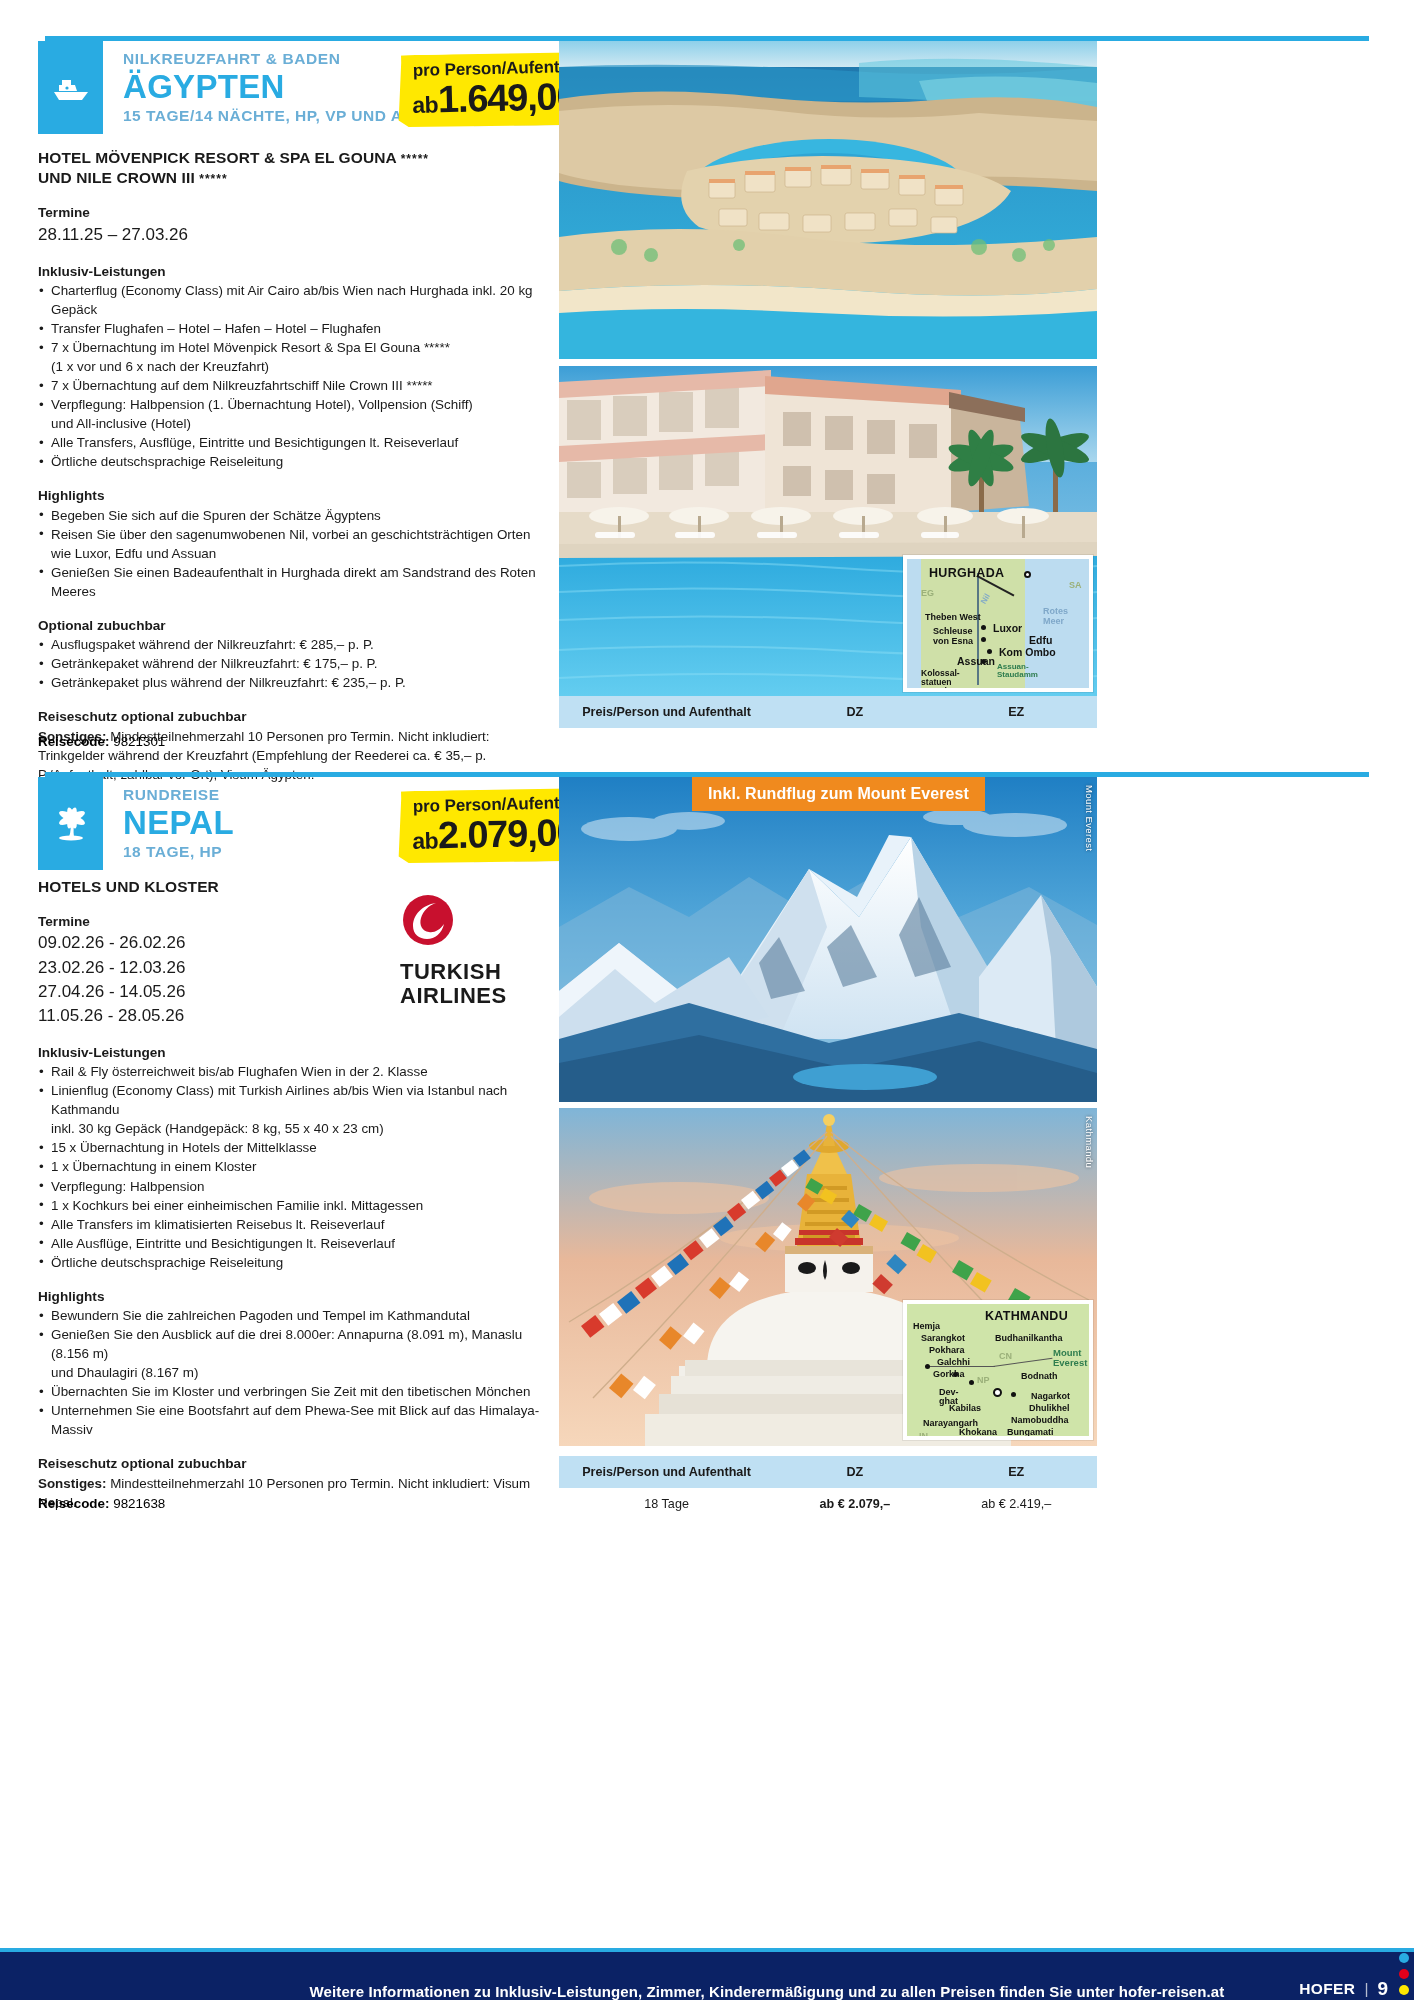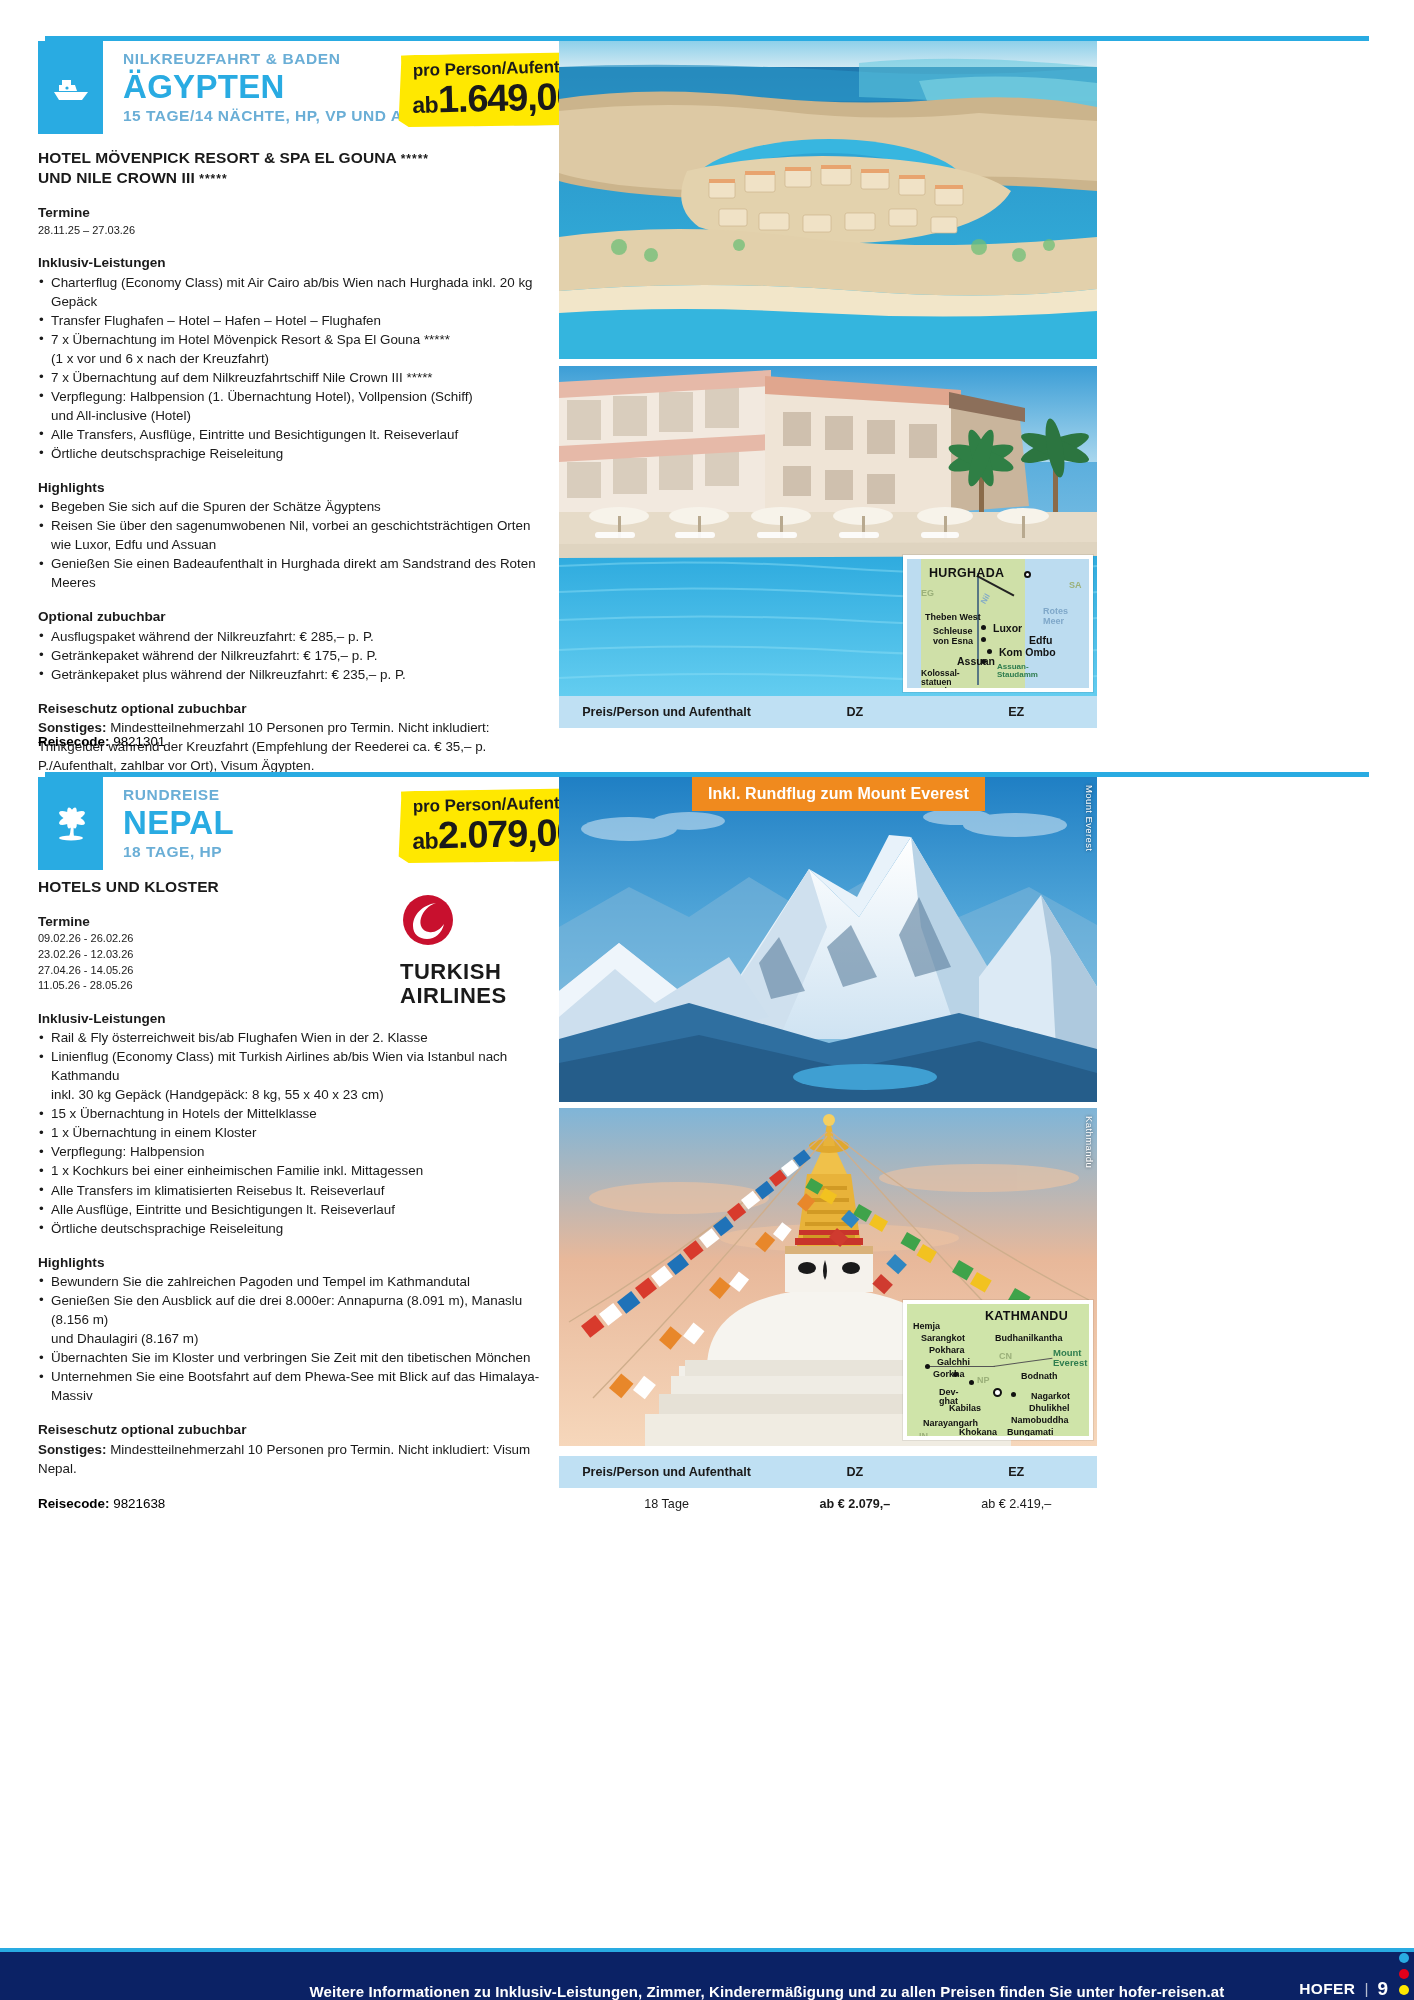--- a/index.html
+++ b/index.html
@@ -39,21 +39,21 @@
   }
   .badge-top { font-size: 17px; font-weight: 700; letter-spacing:-.1px; line-height:1; margin-bottom: 2px; white-space: nowrap;}
   .badge-main { font-size: 38px; font-weight: 800; letter-spacing: -1.2px; line-height: 1; white-space: nowrap; }
   .badge-main .ab { font-size: 23px; font-weight: 700; letter-spacing:-.5px; }
 
   
   .col { position: absolute; color: #1a1a1a; }
   .h-title { font-size: 15.5px; font-weight: 800; text-transform: uppercase; line-height: 1.3; letter-spacing:.1px; }
   .h-title .stars { font-size: 12px; letter-spacing: 1px; }
   .sec-h { font-size: 13.6px; font-weight: 800; margin-top: 16px; line-height: 1.35; }
-  .line { font-size: 11px; line-height: 1.42; }
+  .line { font-size: 17px; line-height: 1.42; }
   ul.bl { list-style: none; }
   ul.bl li { font-size: 13.4px; line-height: 1.42; padding-left: 13px; position: relative; }
   ul.bl li::before { content: "•"; position: absolute; left: 1px; top: -.5px; }
   ul.bl li.cont { padding-left: 13px; }
   ul.bl li.cont::before { content: ""; }
   .note { font-size: 13.4px; line-height: 1.42; }
   .note b { font-weight: 800; }
   .rcode { position: absolute; font-size: 13.4px; font-weight: 800; }
 
   

